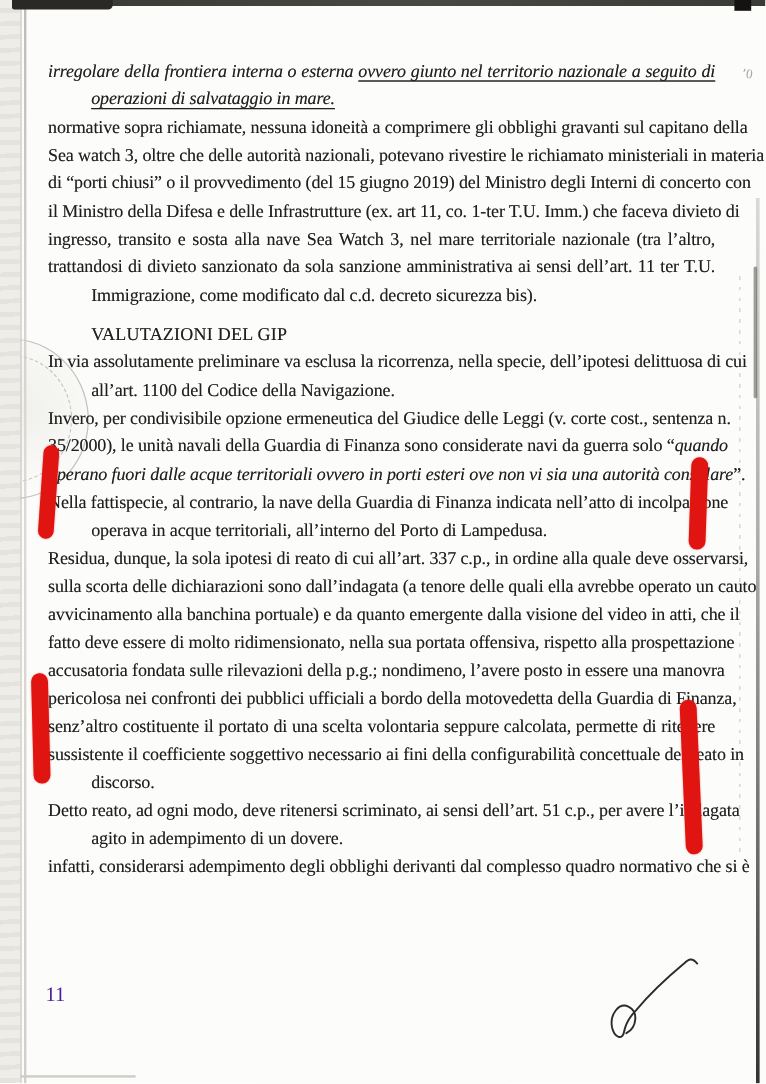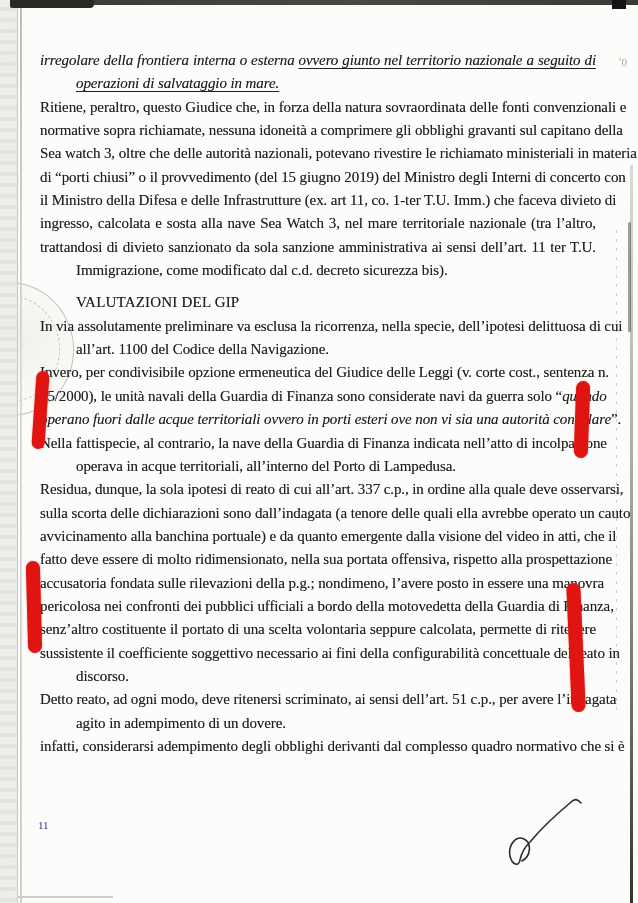--- a/index.html
+++ b/index.html
@@ -47,21 +47,21 @@
     position:absolute;left:40px;top:49px;width:556px;z-index:2;
     color:#1f1f1f;font-size:15px;line-height:23.35px;letter-spacing:-0.1px;
     text-shadow:0 0 .5px rgba(25,25,25,.5);
   }
   .para{margin:0;}
   .para.heading{margin-top:9px;letter-spacing:.2px;}
   .line{white-space:nowrap;text-align:justify;text-align-last:justify;text-justify:inter-word;height:23.35px;}
   .line.last{text-align-last:left;margin-left:36px;}
   .st-italic{font-style:italic;}
   .st-underline{text-decoration:underline;text-decoration-thickness:1px;text-underline-offset:3px;}
-  .page-number{position:absolute;left:38px;top:819px;z-index:2;color:#4c1d95;font-size:11px;}
+  .page-number{position:absolute;left:38px;top:819px;z-index:2;color:#4c1d95;font-size:17px;}
   .signature{position:absolute;left:480px;top:790px;z-index:2;}
 </style>
 </head>
 <body>
 
 <div class="page">
 
   <div class="scan-left"></div>
   <div class="scan-left-line"></div>
   <div class="scan-top"></div>
@@ -80,26 +80,25 @@
   <div class="redmark l2" style="background: rgb(224, 21, 17);"></div>
   <div class="redmark r1" style="background: rgb(224, 21, 17);"></div>
   <div class="redmark r2" style="background: rgb(224, 21, 17);"></div>
 
   <div class="textblock">
       <div class="para">
         <div class="line"><span class="st-italic">irregolare della frontiera interna o esterna </span><span class="st-italic st-underline">ovvero giunto nel territorio nazionale a seguito di</span></div>
         <div class="line last"><span class="st-italic st-underline">operazioni di salvataggio in mare.</span></div>
       </div>
       <div class="para">
-        <div class="line"><span class="">Ritiene, peraltro, questo Giudice che, in forza della natura sovraordinata delle fonti convenzionali e</span></div>
         <div class="line"><span class="">normative sopra richiamate, nessuna idoneità a comprimere gli obblighi gravanti sul capitano della</span></div>
         <div class="line"><span class="">Sea watch 3, oltre che delle autorità nazionali, potevano rivestire le richiamato ministeriali in materia</span></div>
         <div class="line"><span class="">di “porti chiusi” o il provvedimento (del 15 giugno 2019) del Ministro degli Interni di concerto con</span></div>
         <div class="line"><span class="">il Ministro della Difesa e delle Infrastrutture (ex. art 11, co. 1-ter T.U. Imm.) che faceva divieto di</span></div>
-        <div class="line"><span class="">ingresso, calcolata e sosta alla nave Sea Watch 3, nel mare territoriale nazionale (tra l’altro,</span></div>
+        <div class="line"><span class="">ingresso, transito e sosta alla nave Sea Watch 3, nel mare territoriale nazionale (tra l’altro,</span></div>
         <div class="line"><span class="">trattandosi di divieto sanzionato da sola sanzione amministrativa ai sensi dell’art. 11 ter T.U.</span></div>
         <div class="line last"><span class="">Immigrazione, come modificato dal c.d. decreto sicurezza bis).</span></div>
       </div>
       <div class="para heading">
         <div class="line last"><span class="">VALUTAZIONI DEL GIP</span></div>
       </div>
       <div class="para">
         <div class="line"><span class="">In via assolutamente preliminare va esclusa la ricorrenza, nella specie, dell’ipotesi delittuosa di cui</span></div>
         <div class="line last"><span class="">all’art. 1100 del Codice della Navigazione.</span></div>
       </div>

